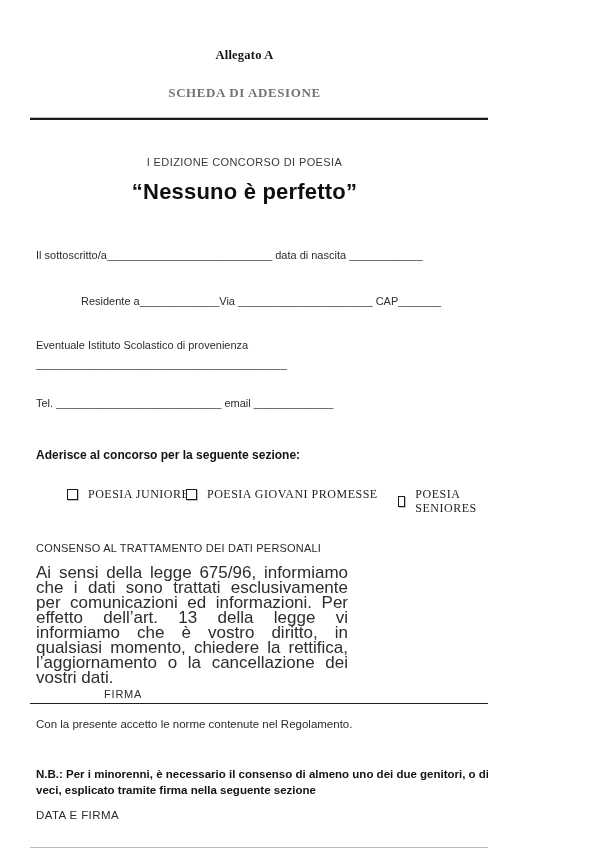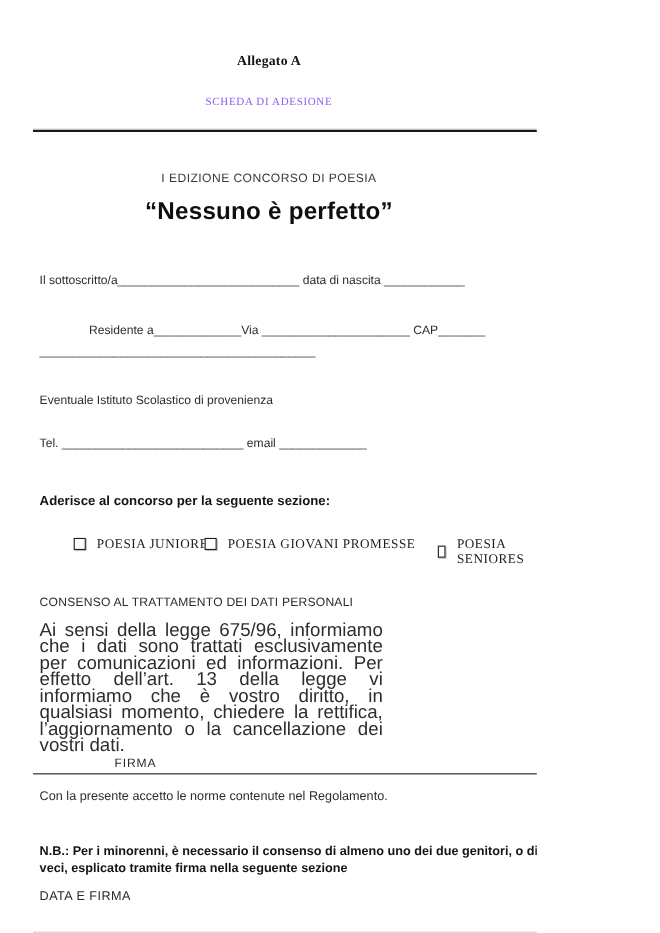--- a/index.html
+++ b/index.html
@@ -7,21 +7,21 @@
     width:488px;height:848px;box-sizing:border-box;position:relative;
     background:#ffffff;overflow:hidden;
     padding:47px 35px 0 36px;
     font-family:"Liberation Sans",sans-serif;
     color:#2d2d2d;
     -webkit-font-smoothing:antialiased;
   }
   .center{text-align:center;}
   .serif{font-family:"Liberation Serif",serif;}
   .annex{font-size:12.5px;font-weight:bold;color:#141414;line-height:16px;letter-spacing:.2px;}
-  .form-title{font-size:10px;font-weight:normal;color:#8b5cf6;line-height:17px;letter-spacing:.6px;margin-top:21px;}
+  .form-title{font-size:13px;font-weight:bold;color:#737373;line-height:17px;letter-spacing:.6px;margin-top:21px;}
   .rule-thick{height:3px;width:535px;margin-left:-6px;margin-top:16px;
     background:linear-gradient(to bottom,#bdbdbd 1px,#1a1a1a 1px);}
   .rule-thick.bottom{margin-top:25px;}
   .edition{font-size:11px;line-height:14px;color:#3a3a3a;letter-spacing:.4px;margin-top:35px;}
   .contest-title{font-size:22px;line-height:28px;font-weight:bold;color:#0f0f0f;margin-top:9px;letter-spacing:.2px;}
   .fline{font-size:11px;line-height:14px;white-space:nowrap;}
   .fline .blank{color:#3a3a3a;letter-spacing:0;}
   .l1{margin-top:42px;}
   .l2{margin-top:32px;padding-left:45px;}
   .l3a{margin-top:30px;}
@@ -54,22 +54,22 @@
 
   <div class="rule-thick"></div>
 
   <div class="center edition">I EDIZIONE CONCORSO DI POESIA</div>
   <div class="center contest-title">“Nessuno è perfetto”</div>
 
   <div class="fline l1"><span>Il sottoscritto/a</span><span class="blank">___________________________</span><span> data di nascita </span><span class="blank">____________</span></div>
 
   <div class="fline l2"><span>Residente a</span><span class="blank">_____________</span><span>Via </span><span class="blank">______________________</span><span> CAP</span><span class="blank">_______</span></div>
 
+  <div class="fline l3a">Eventuale Istituto Scolastico di provenienza</div>
   <div class="fline l3b"><span class="blank">_________________________________________</span></div>
-  <div class="fline l3a">Eventuale Istituto Scolastico di provenienza</div>
 
   <div class="fline l4"><span>Tel. </span><span class="blank">___________________________</span><span> email </span><span class="blank">_____________</span></div>
 
   <div class="sec-heading">Aderisce al concorso per la seguente sezione:</div>
 
   <div class="cbrow">
     <div class="cbitem p1">
       <span class="cbox"></span>
       <span class="cblabel">POESIA JUNIORES</span>
     </div>

